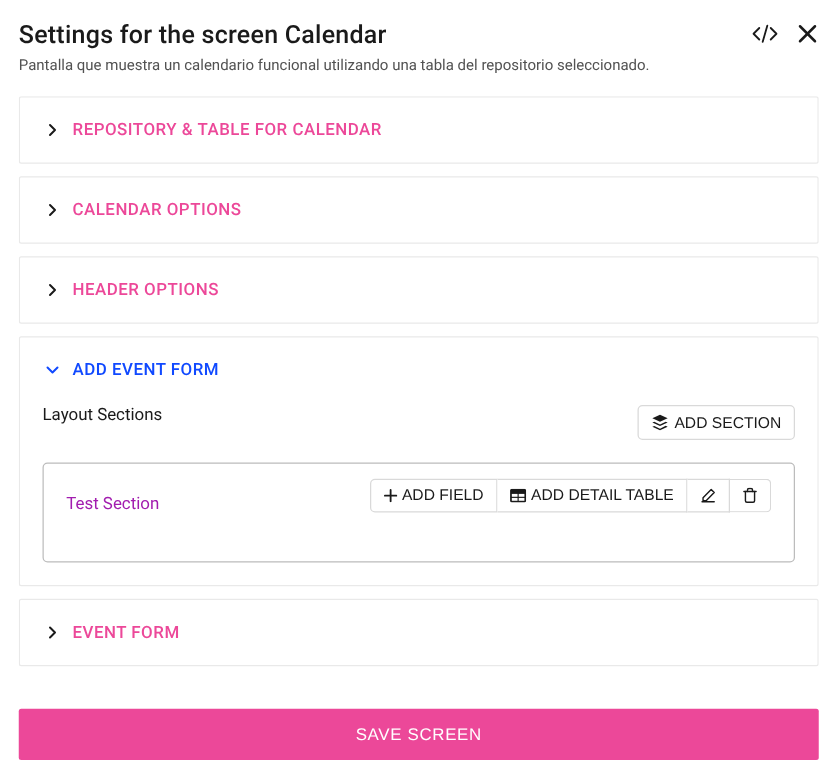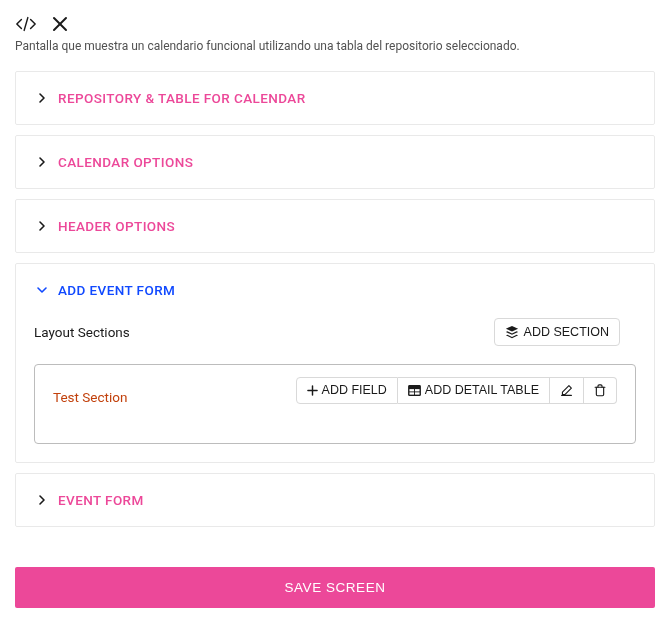--- a/index.html
+++ b/index.html
@@ -83,23 +83,22 @@
     .chevron {
       display: inline-flex;
       width: 12px;
       height: 12px;
     }
     .panel-body {
       padding: 0 18px 18px 18px;
     }
     .layout-row {
       display: flex;
-      align-items: center;
       justify-content: space-between;
-      margin: 2px 16px 18px 0;
+      margin: 2px 0 18px 0;
     }
     .layout-label {
       font-size: 13.5px;
       color: #1a1a1a;
     }
     .btn-outline {
       border: 1px solid #d9d9d9;
       background: #ffffff;
       border-radius: 4px;
       padding: 6px 10px;
@@ -116,21 +115,21 @@
       border: 1px solid #bcbcbc;
       border-radius: 4px;
       padding: 18px;
       display: flex;
       align-items: flex-start;
       justify-content: space-between;
       min-height: 80px;
     }
     .section-name {
       font-size: 13.5px;
-      color: #c2410c;
+      color: #a21caf;
       margin-top: 6px;
     }
     .section-actions {
       display: flex;
       margin-top: -6px;
       justify-content: center;
     }
     .action-btn {
       border: 1px solid #d9d9d9;
       background: #ffffff;
@@ -174,20 +173,21 @@
       border-radius: 2px;
     }
     svg { display: block; }
   </style>
 </head>
 <body>
 
 <div class="container">
 
   <div class="header">
+    <h1 class="header-title">Settings for the screen Calendar</h1>
     <div class="header-actions">
       <button class="icon-btn" aria-label="code">
         <svg width="22" height="18" viewBox="0 0 24 18" fill="none" stroke="currentColor" stroke-width="1.6" stroke-linecap="round" stroke-linejoin="round">
           <polyline points="7 4 2 9 7 14"></polyline>
           <polyline points="17 4 22 9 17 14"></polyline>
           <line x1="14" y1="2" x2="10" y2="16"></line>
         </svg>
       </button>
       <button class="icon-btn" aria-label="close">
         <svg width="18" height="18" viewBox="0 0 18 18" fill="none" stroke="currentColor" stroke-width="2" stroke-linecap="round">

